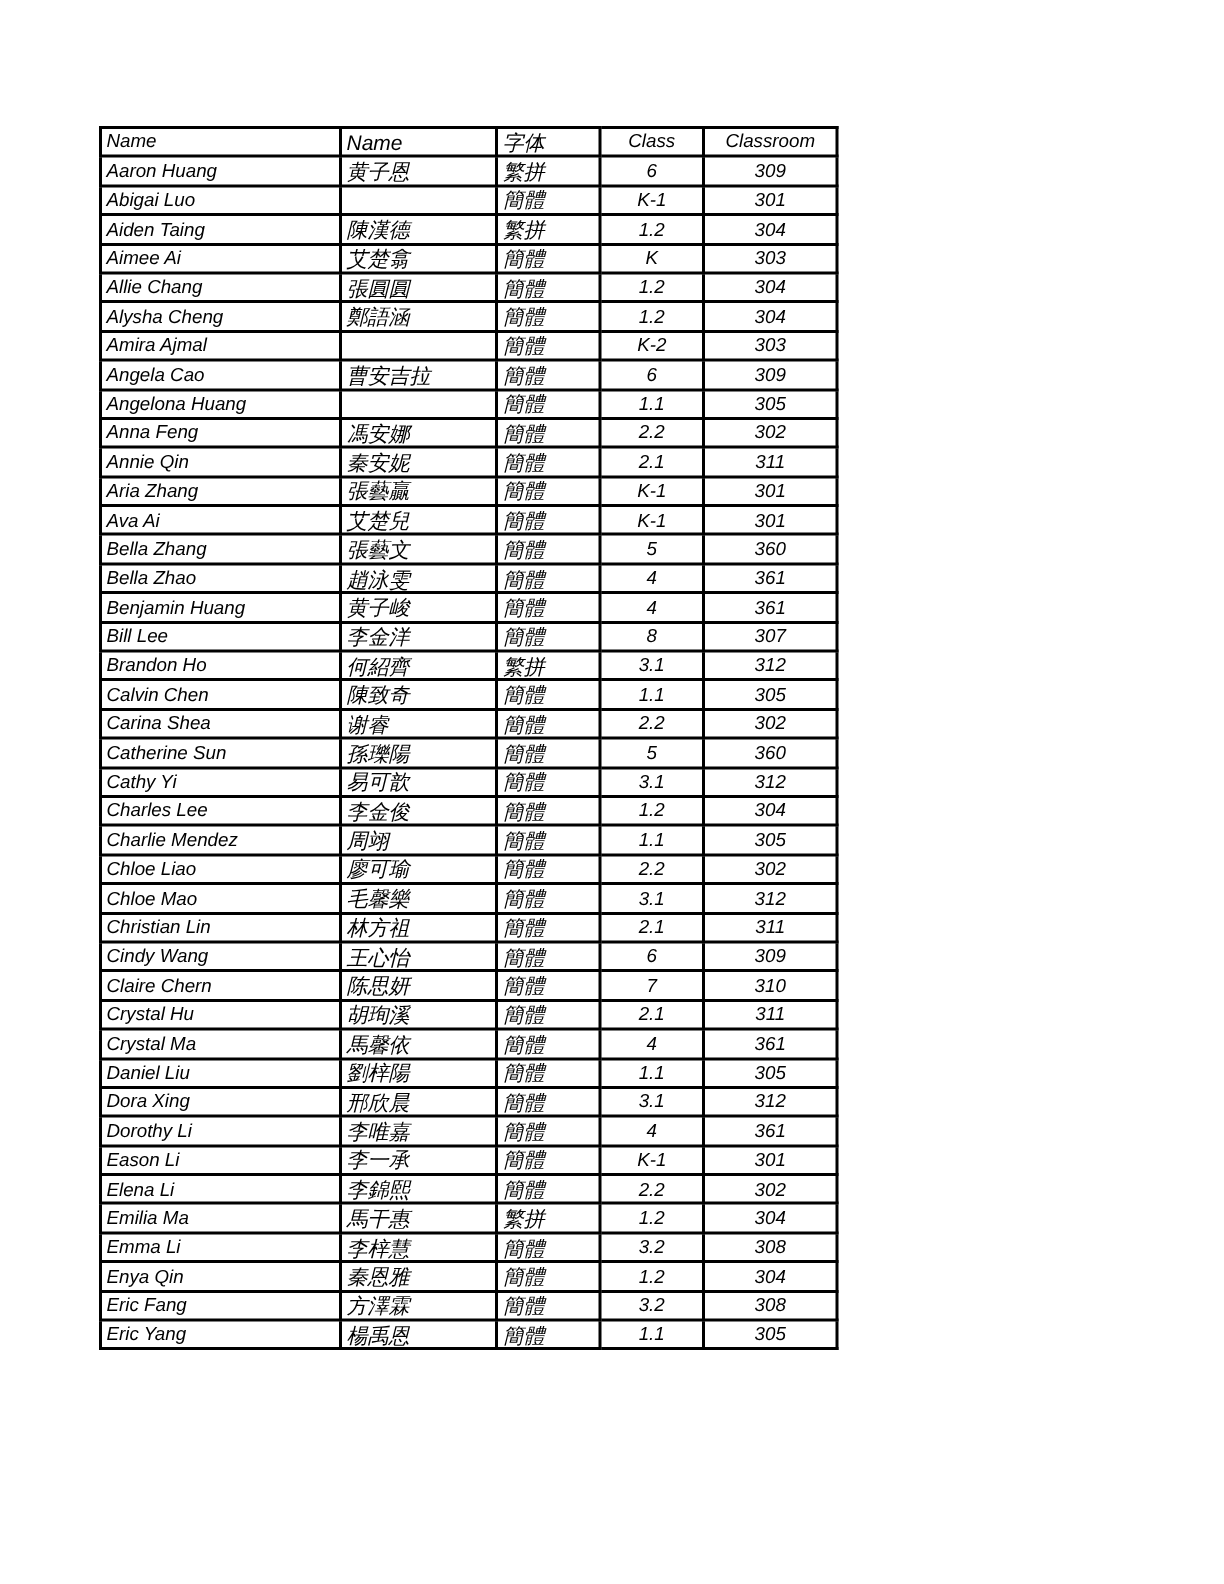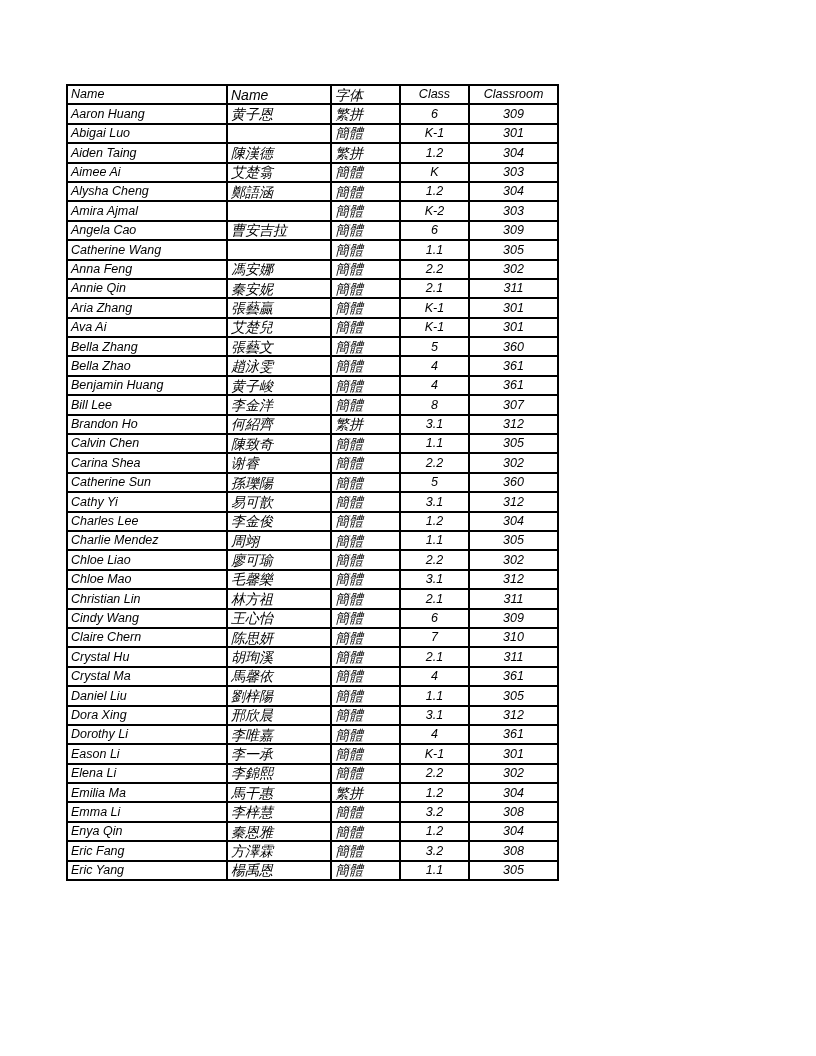--- a/index.html
+++ b/index.html
@@ -95,20 +95,27 @@
         <td class="c4">304</td>
       </tr>
       <tr>
         <td class="c0">Aimee Ai</td>
         <td class="c1">艾楚翕</td>
         <td class="c2">簡體</td>
         <td class="c3">K</td>
         <td class="c4">303</td>
       </tr>
       <tr>
+        <td class="c0">Allie Chang</td>
+        <td class="c1">張圓圓</td>
+        <td class="c2">簡體</td>
+        <td class="c3">1.2</td>
+        <td class="c4">304</td>
+      </tr>
+      <tr>
         <td class="c0">Alysha Cheng</td>
         <td class="c1">鄭語涵</td>
         <td class="c2">簡體</td>
         <td class="c3">1.2</td>
         <td class="c4">304</td>
       </tr>
       <tr>
         <td class="c0">Amira Ajmal</td>
         <td class="c1"></td>
         <td class="c2">簡體</td>
@@ -116,21 +123,21 @@
         <td class="c4">303</td>
       </tr>
       <tr>
         <td class="c0">Angela Cao</td>
         <td class="c1">曹安吉拉</td>
         <td class="c2">簡體</td>
         <td class="c3">6</td>
         <td class="c4">309</td>
       </tr>
       <tr>
-        <td class="c0">Catherine Wang</td>
+        <td class="c0">Angelona Huang</td>
         <td class="c1"></td>
         <td class="c2">簡體</td>
         <td class="c3">1.1</td>
         <td class="c4">305</td>
       </tr>
       <tr>
         <td class="c0">Anna Feng</td>
         <td class="c1">馮安娜</td>
         <td class="c2">簡體</td>
         <td class="c3">2.2</td>

